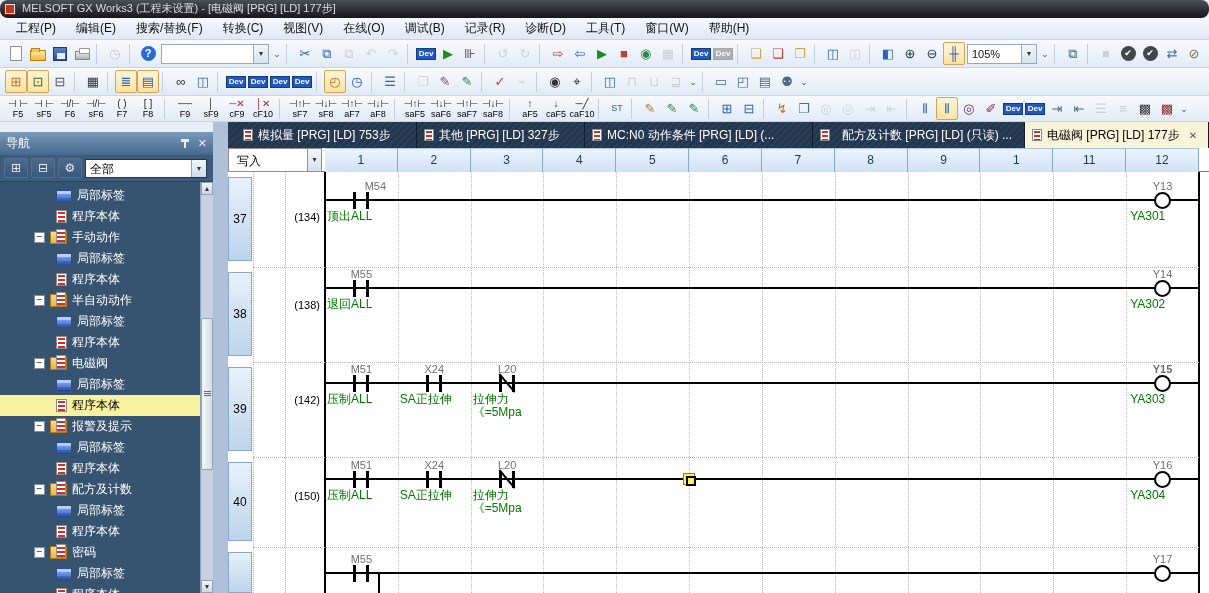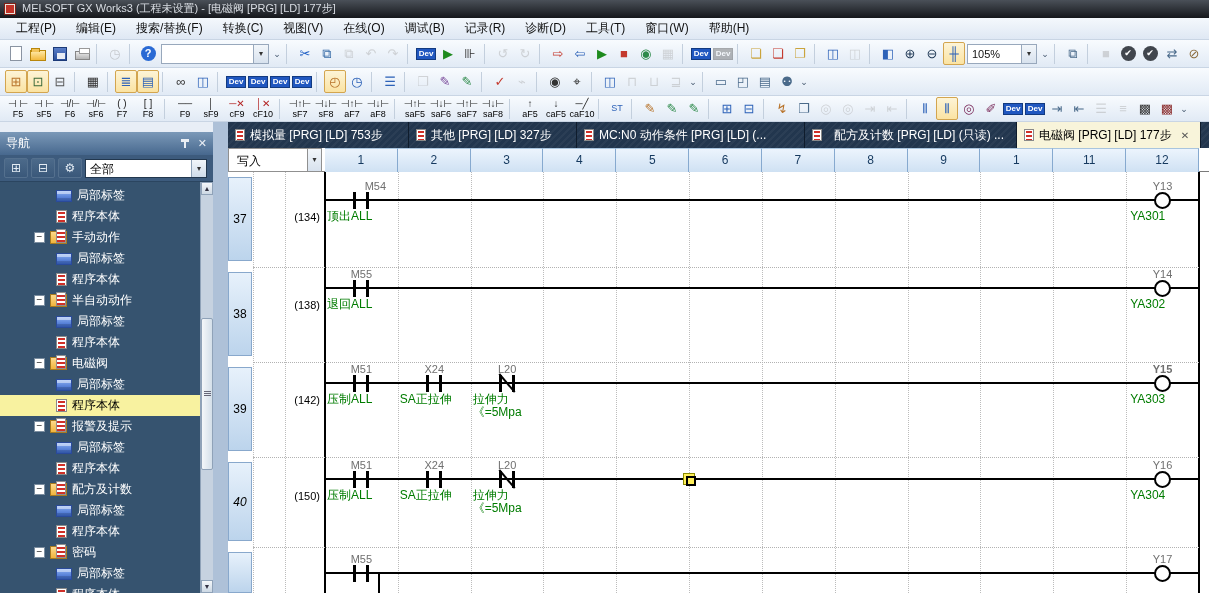--- a/index.html
+++ b/index.html
@@ -2,21 +2,21 @@
 <html><head>
 <meta charset="utf-8">
 <style>
   * { box-sizing: border-box; margin: 0; padding: 0; }
   html,body { width:1209px; height:593px; overflow:hidden;
     font-family:"Liberation Sans","DejaVu Sans",sans-serif; background:#e8eef6; position:relative; }
 
   
   .titlebar { position:absolute; left:0; top:0; width:1209px; height:18px;
     background:linear-gradient(#4a5058,#15171b); color:#d8dce2; font-size:11px;
-    line-height:17px; padding-left:22px; white-space:nowrap; overflow:hidden; }
+    line-height:17px; padding-left:22px; white-space:nowrap; overflow:hidden;border-radius:8px; }
   .appic { position:absolute; left:4px; top:3px; width:12px; height:12px;
     background:#c23328; border:1px solid #7e1f17;
     box-shadow:inset 0 0 0 1px #e8e4da; }
 
   
   .menubar { position:absolute; left:0; top:18px; width:1209px; height:22px;
     background:linear-gradient(#f4f8fc,#dfe8f4); border-bottom:1px solid #c9d5e4;
     display:flex; align-items:center; padding-left:6px; }
   .menu-item { font-size:12px; color:#111; padding:3px 10px; white-space:nowrap; }
 
@@ -106,21 +106,21 @@
     border:1px solid #8fa2b8; font-size:7px; text-align:center; line-height:12px; color:#334; }
   .ts-thumb { position:absolute; left:0; top:136px; width:12px; height:152px;
     background:linear-gradient(90deg,#f4f7fa,#d4dfe9); border:1px solid #8fa2b8; border-radius:2px; }
   .ts-grip { position:absolute; left:2px; top:72px; width:7px; height:1px;
     box-shadow:0 0 #667, 0 2px #667, 0 4px #667; background:#667; }
   .splitter { position:absolute; left:213px; top:122px; width:15px; bottom:0; background:#aec1d8; }
 
   
   .editor { position:absolute; left:228px; top:122px; width:981px; bottom:0; background:#fff; }
   .tabbar { height:26px; background:#22364e; display:flex; overflow:hidden;
-    background-image:repeating-linear-gradient(135deg,rgba(255,255,255,.04) 0 2px,transparent 2px 5px); }
+    background-image:repeating-linear-gradient(135deg,rgba(255,255,255,.04) 0 2px,transparent 2px 5px);justify-content:flex-end; }
   .tab { display:flex; align-items:center; gap:5px; padding:0 7px; font-size:12px; color:#fff;
     border-right:1px solid #0f1c2c; flex:none; overflow:hidden; white-space:nowrap; }
   .tab.active { background:#f8f4da; color:#000; }
   .tab-ic { width:10px; height:12px; background:#fff; border:1px solid #8a8a8a; flex:none;
     background-image:repeating-linear-gradient(180deg,#d03028 0 2px,transparent 2px 4px);
     background-size:6px 9px; background-position:1px 1px; background-repeat:no-repeat; }
   .tab-lb { overflow:hidden; text-overflow:ellipsis; }
   .tab-x { color:#555; font-size:10px; margin-left:4px; }
   .lheader { height:24px; display:flex; border-bottom:1px solid #7a7a7a; background:#fff; }
   .mode-cell { width:80px; height:24px; border:1px solid #909090; font-size:12px; color:#000;
@@ -799,21 +799,21 @@
       <div class="dcomment" style="left: 171.833px; top: 221px;">SA正拉伸</div>
       <div class="cbar" style="left: 271.083px; top: 203px; height: 17px;"></div>
       <div class="cbar" style="left: 284.083px; top: 203px; height: 17px;"></div>
       <div class="ncslash" style="left: 278.083px; top: 199px; height: 24px;"></div>
       <div class="dlabel" style="left: 243.083px; top: 191px; width: 72px;">L20</div>
       <div class="dcomment" style="left: 244.667px; top: 221px;">拉伸力
 《=5Mpa</div>
       <div class="coil" style="left: 926.083px; top: 202.5px;"></div>
       <div class="dlabel" style="left: 898.583px; top: 191px; width: 72px; font-weight: bold;">Y15</div>
       <div class="dcomment" style="left: 902.166px; top: 221px;">YA303</div>
-      <div class="gcell" style="left: 0px; top: 290px; width: 24px; height: 79px; font-style: italic;">40</div>
+      <div class="gcell" style="left: 0px; top: 290px; width: 24px; height: 79px;">40</div>
       <div class="step" style="left: 26px; top: 318px; width: 66px;">(150)</div>
       <div class="wire" style="left: 97px; top: 306px; width: 875px;"></div>
       <div class="cbar" style="left: 125.417px; top: 299px; height: 17px;"></div>
       <div class="cbar" style="left: 138.417px; top: 299px; height: 17px;"></div>
       <div class="dlabel" style="left: 97.4167px; top: 287px; width: 72px;">M51</div>
       <div class="dcomment" style="left: 99px; top: 317px;">压制ALL</div>
       <div class="cbar" style="left: 198.25px; top: 299px; height: 17px;"></div>
       <div class="cbar" style="left: 211.25px; top: 299px; height: 17px;"></div>
       <div class="dlabel" style="left: 170.25px; top: 287px; width: 72px;">X24</div>
       <div class="dcomment" style="left: 171.833px; top: 317px;">SA正拉伸</div>

